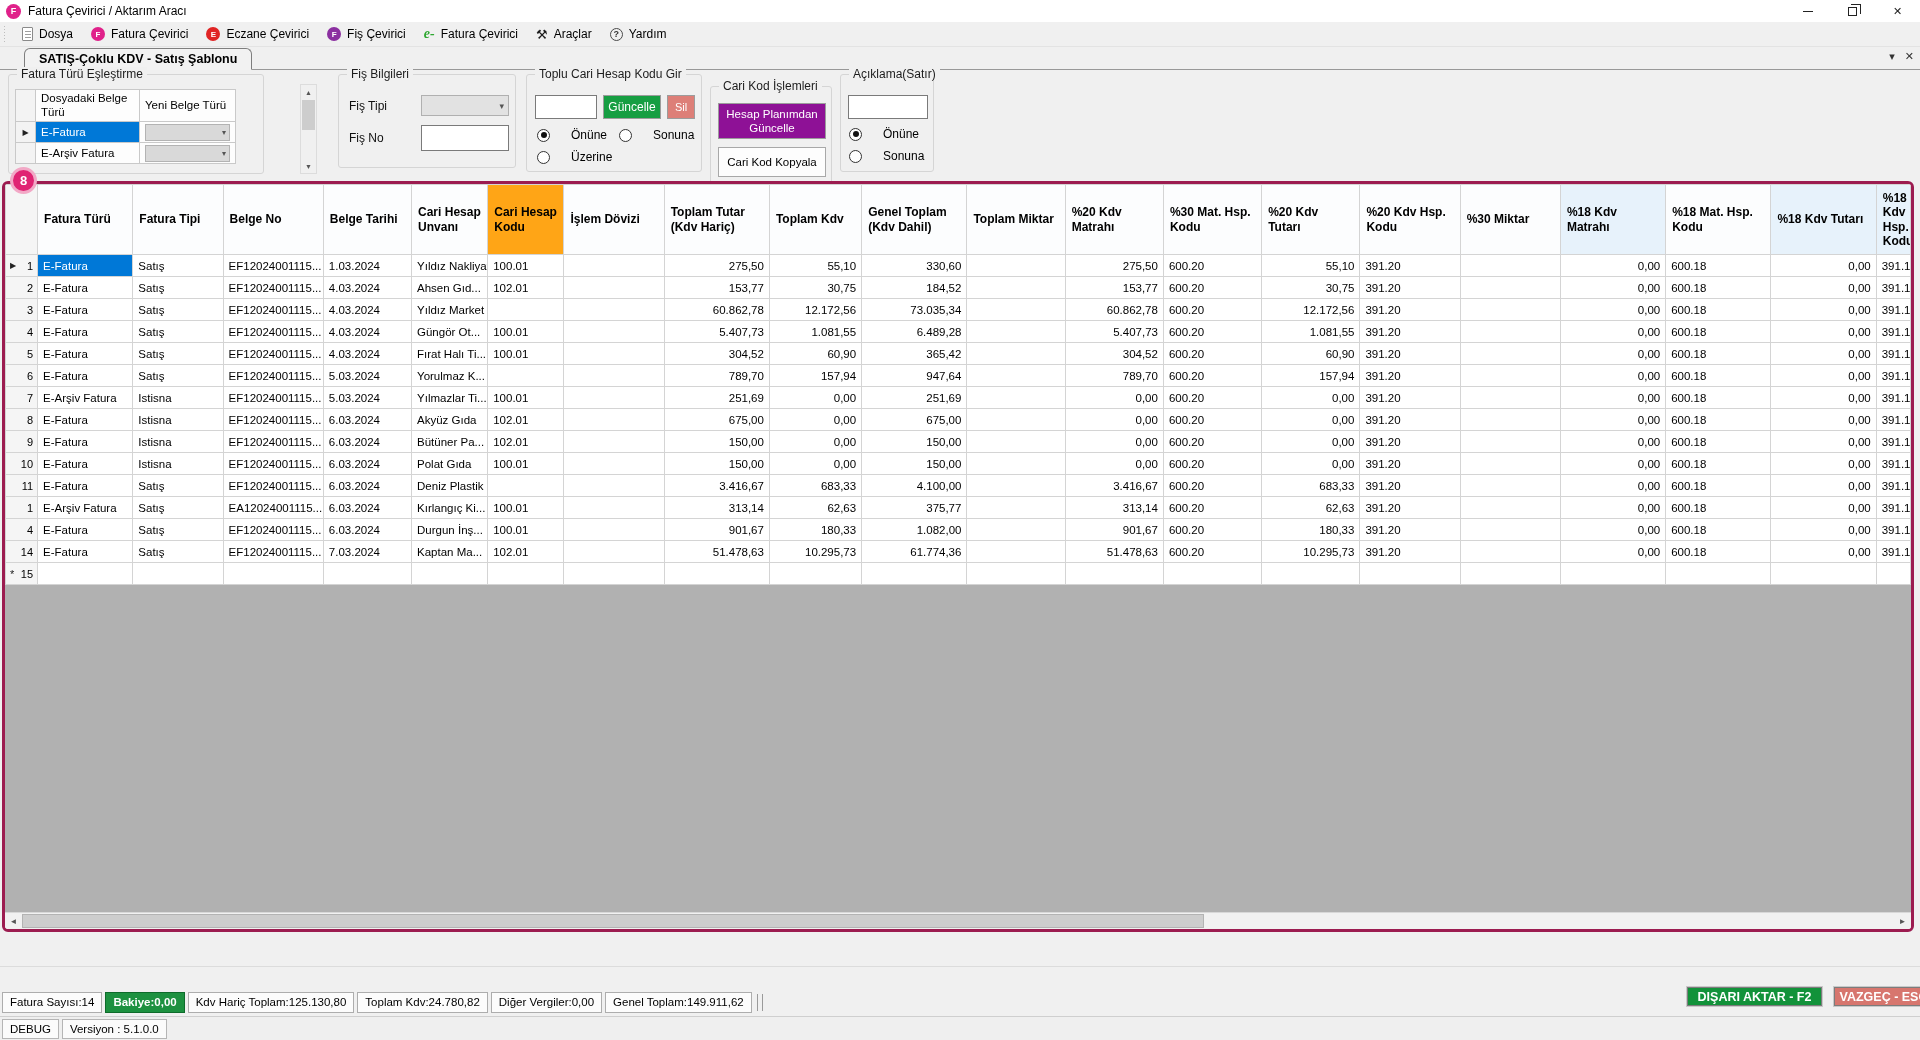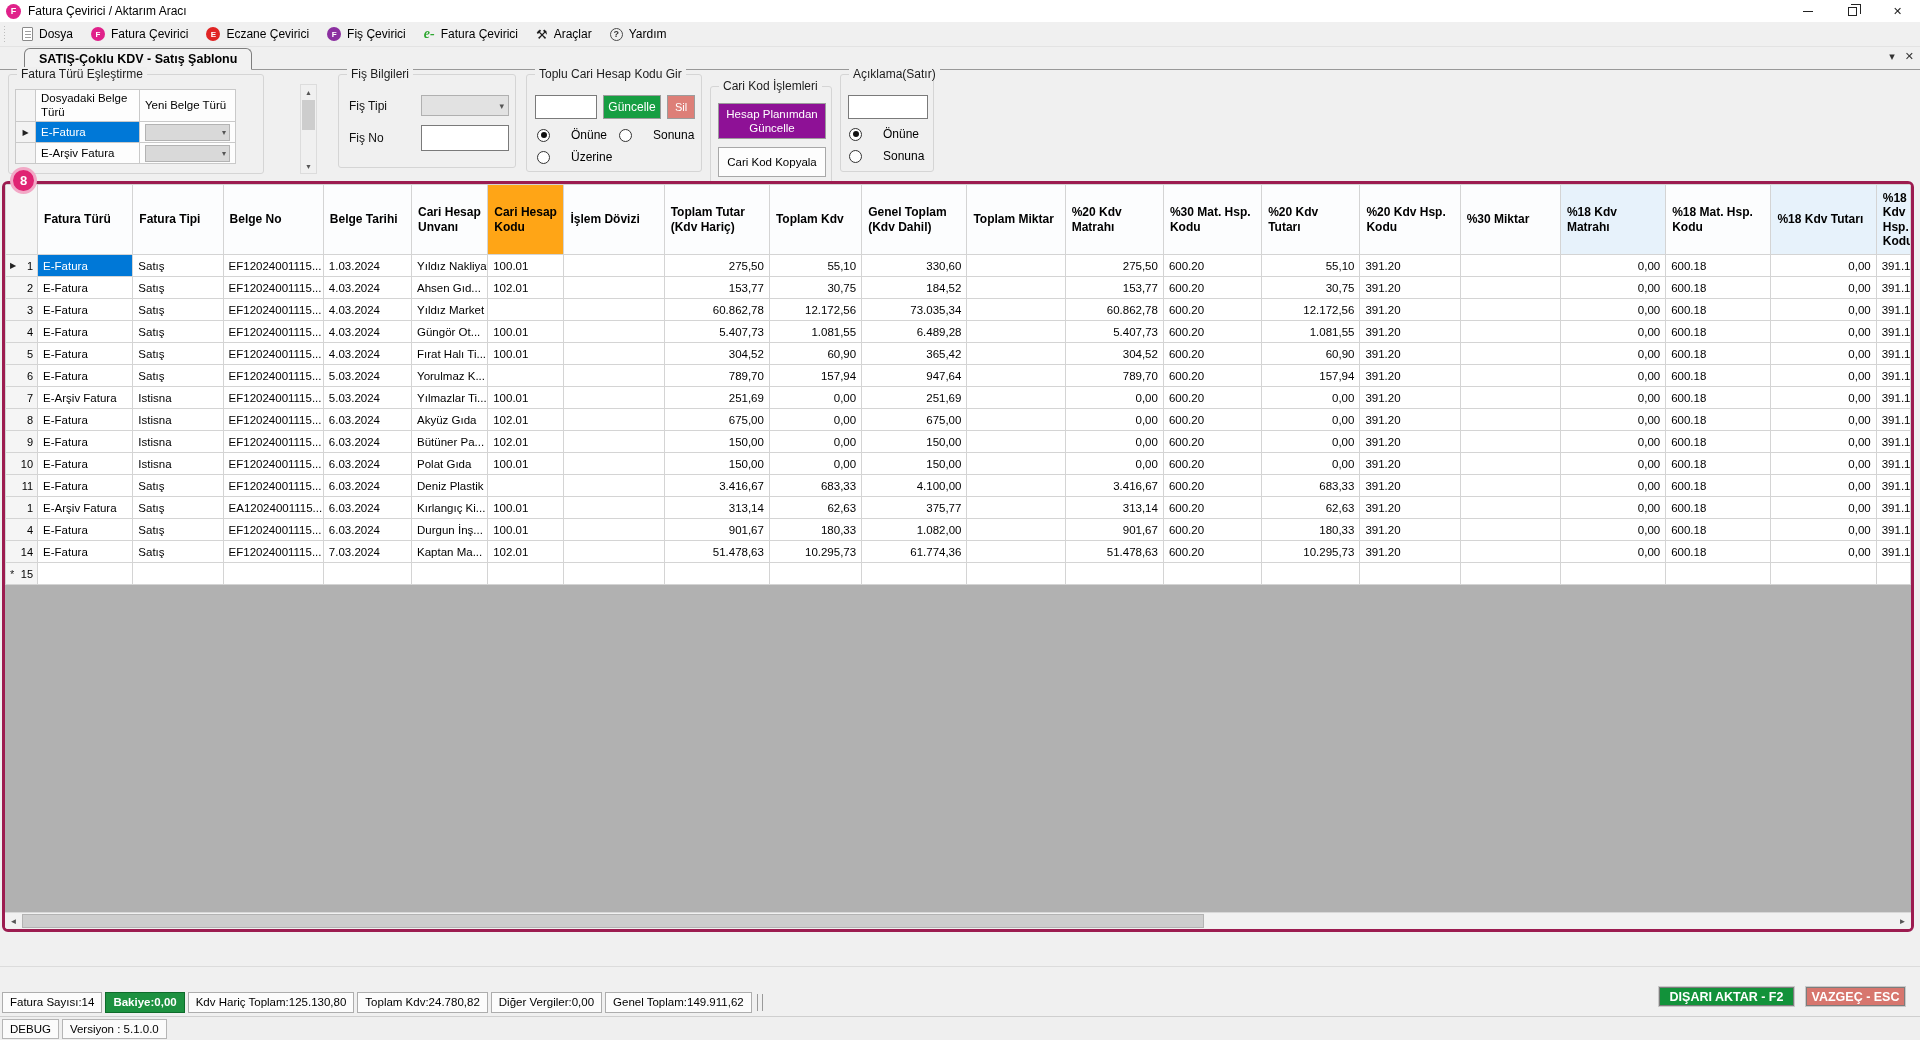--- a/index.html
+++ b/index.html
@@ -92,21 +92,21 @@
   .hscroll .arrow { position:absolute; top:0; width:17px; height:16px; display:flex; align-items:center; justify-content:center; font-size:8px; color:#555; }
   .hscroll .arrow.left { left:0; } .hscroll .arrow.right { right:0; }
   .hscroll .thumb { position:absolute; left:17px; top:1px; height:14px; width:62%; background:#cdcdcd; border:1px solid #b3b3b3; }
 
   
   .separator { position:absolute; left:0; top:966px; width:1920px; height:1px; background:#dcdcdc; }
   .statusbar { position:absolute; left:2px; top:992px; display:flex; gap:3px; align-items:center; }
   .status-cell { background:#fcfcfc; border:1px solid #adadad; height:21px; line-height:19px; padding:0 7px; font-size:11.5px; white-space:nowrap; }
   .status-cell.green { background:#1d9140; border-color:#0e6b2b; color:#fff; font-weight:bold; }
   .status-grip { width:6px; height:17px; border-left:1px solid #9a9a9a; border-right:1px solid #9a9a9a; margin-left:2px; }
-  .action-btn { position:absolute; top:987px; height:19px; font-weight:bold; font-size:12.5px; color:#fff; border:1px solid #7c7c7c; box-shadow:0 0 0 1px #c9c9c9; display:flex; align-items:center; justify-content:center; }
+  .action-btn { position:absolute; top:987px; height:19px; font-weight:bold; font-size:12.5px; color:#fff; border:1px solid #7c7c7c; box-shadow:0 0 0 1px #c9c9c9; display:flex; align-items:center; justify-content:center;margin-left:28px; }
   .action-export { left:1659px; width:135px; background:#12923a; }
   .action-cancel { left:1806px; width:99px; background:#d7766e; }
   .bottombar { position:absolute; left:0; top:1016px; width:1920px; height:24px; background:#efefef; border-top:1px solid #cfcfcf; display:flex; align-items:center; gap:3px; padding-left:2px; }
   .bottom-cell { background:#fbfbfb; border:1px solid #b5b5b5; height:20px; line-height:18px; padding:0 7px; font-size:11.5px; }
 </style>
 </head>
 <body>
 
 <div class="titlebar">
   <span class="app-badge">F</span>

